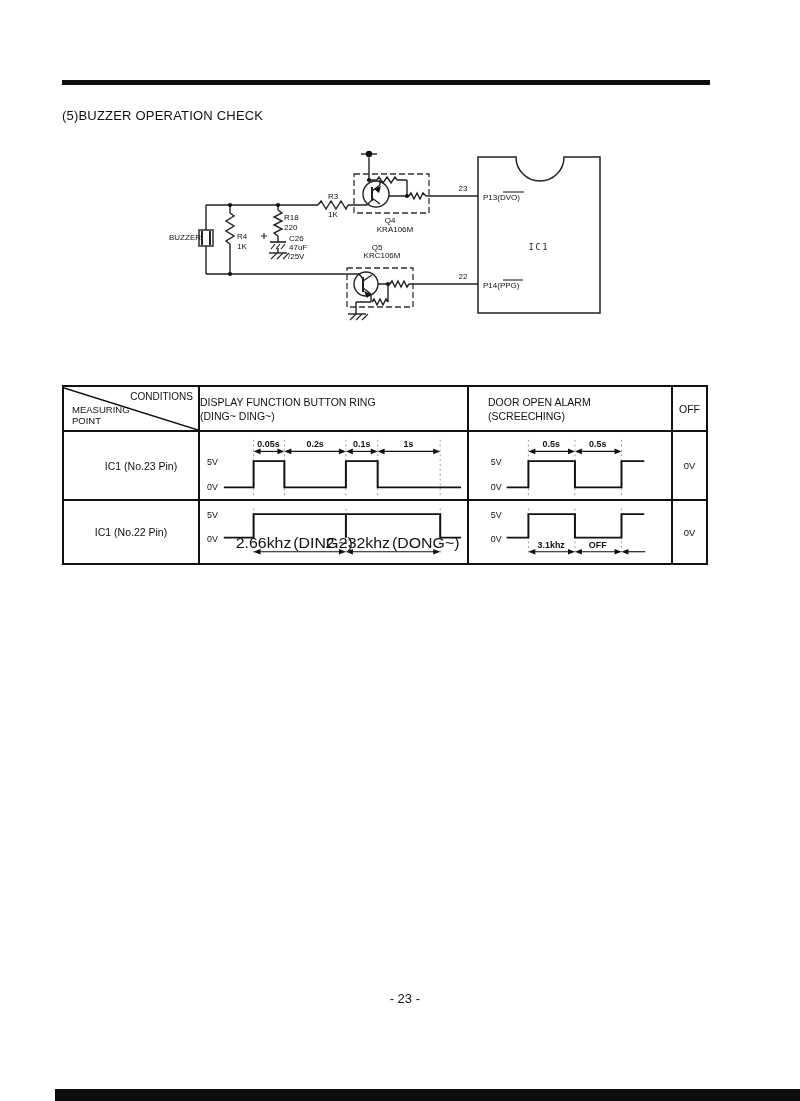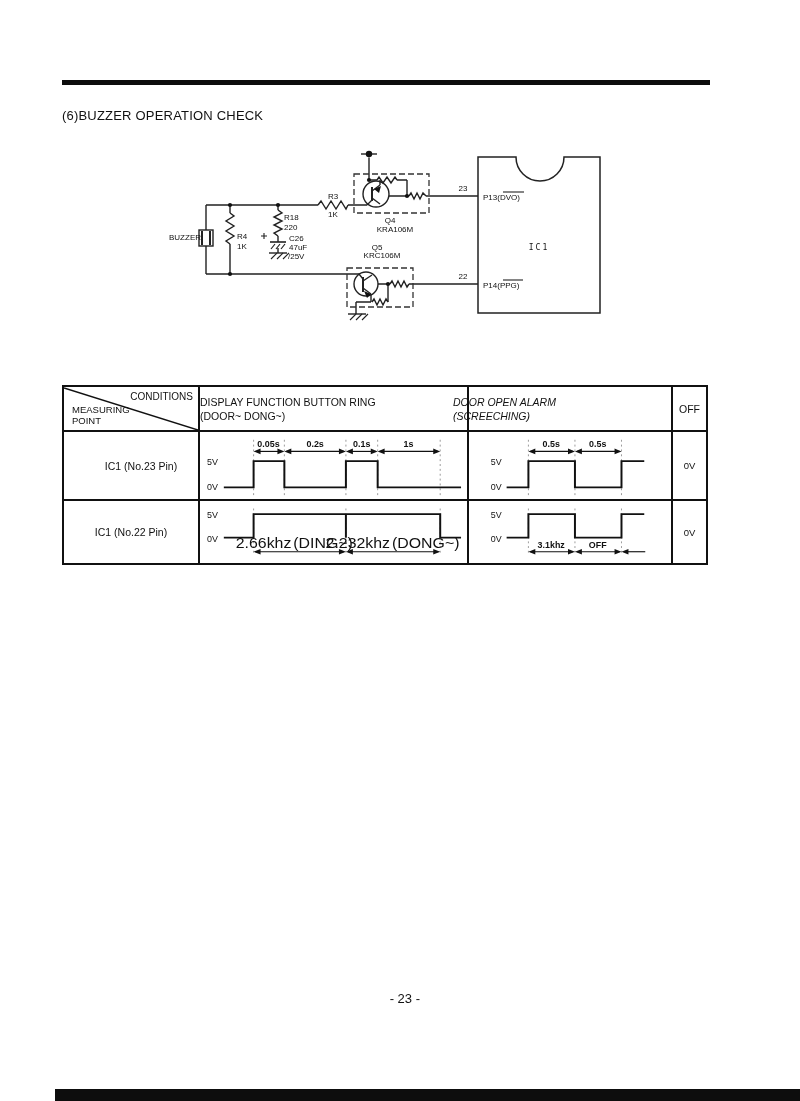--- a/index.html
+++ b/index.html
@@ -29,21 +29,21 @@
   .wv text.tl{font-size:9px;font-weight:bold;}
   .wv text.fq{font-size:9px;font-weight:bold;}
   .ckt text{font-size:8px;}
 </style>
 </head>
 <body>
 
 <div class="page">
 
   <div class="abs top-rule"></div>
-  <div class="abs heading">(6)BUZZER OPERATION CHECK</div>
+  <div class="abs heading">(5)BUZZER OPERATION CHECK</div>
 
   <svg class="abs ckt" style="left:150px;top:140px" width="470" height="200" viewBox="0 0 470 200">
     <g stroke="#222" stroke-width="1.4" fill="none">
 
       <g>
         <path d="M56,65 V90 M56,106 V134 M56,65 H168 M198,65 H217 M56,134 H209"></path>
         <path d="M80,65 V73 M80,104 V134 M128,65 V70 M128,96 V102 M128,108 V113"></path>
         <path d="M219,17.5 V40 M219,40 H227 M247,40 H257 M257,40 V56 M217,65 L222,60"></path>
         <path d="M239,56 H259 M276,56 H328"></path>
         <path d="M209,134 L213,139 M228,144 H240 M259,144 H328"></path>
@@ -151,23 +151,23 @@
         <line x1="0" y1="1" x2="134" y2="43" stroke="#111" stroke-width="1.5"></line>
       </svg>
       <div class="cond">CONDITIONS</div>
       <div class="meas">
         <div>MEASURING</div>
         <div>POINT</div>
       </div>
     </div>
     <div class="cell hdr2" style="left:136px;top:0;width:267px;height:43px;">
       <div>DISPLAY FUNCTION BUTTON RING</div>
-      <div>(DOOR~ DONG~)</div>
-    </div>
-    <div class="cell hdr2" style="left:389px;top:0;width:202px;height:43px;font-style:italic;">
+      <div>(DING~ DING~)</div>
+    </div>
+    <div class="cell hdr2" style="left:424px;top:0;width:202px;height:43px;">
       <div>DOOR OPEN ALARM</div>
       <div>(SCREECHING)</div>
     </div>
     <div class="cell center" style="left:609px;top:0;width:33px;height:43px;font-size:10.5px;">
       <span>OFF</span>
     </div>
 
     <div class="cell center rowlabel" style="left:0;top:45px;width:154px;height:67px;">
       <span>IC1 (No.23 Pin)</span>
     </div>

